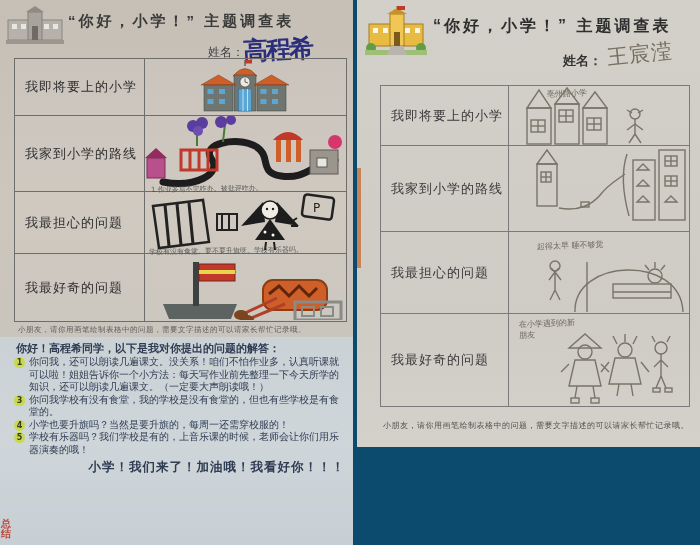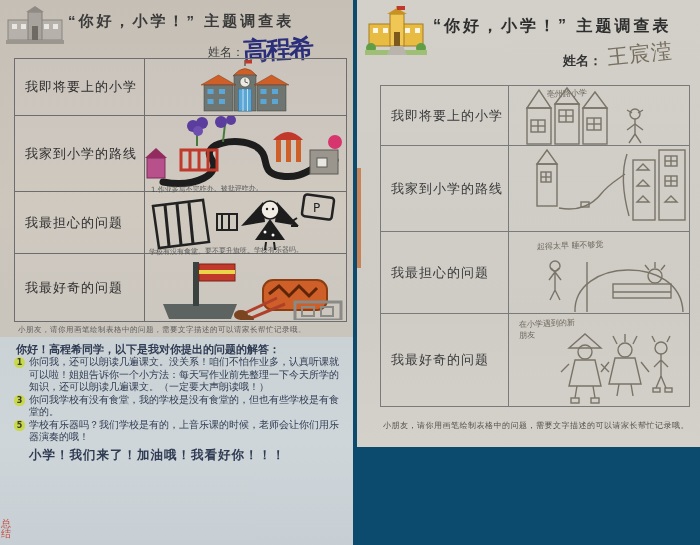--- a/index.html
+++ b/index.html
@@ -36,30 +36,30 @@
   .l-draw-cell { position:relative; flex:1; }
   .caption { position:absolute; font-size:7px; color:#4a4a4a; white-space:nowrap;
     font-family:"DejaVu Sans", sans-serif; transform:rotate(-1deg); opacity:.85; }
   .l-note { position:absolute; left:18px; top:325px; width:320px; font-size:7.5px;
     color:#5f5f5f; letter-spacing:.5px; font-family:"Liberation Serif", serif; }
 
   .l-reply { position:absolute; left:0; top:337px; width:353px; height:208px;
     background:linear-gradient(180deg,#cbd2d6 0%,#cfd6da 50%,#c8cfd4 100%);
     padding:6px 8px 4px 16px; color:#2e3b52; }
   .l-reply-greeting { font-size:11px; line-height:13px; font-weight:bold;
-    font-family:Liberation Serif, serif; }
+    font-family:Liberation Mono, monospace; }
   .l-reply-item { position:relative; font-size:10px; line-height:12.5px;
     padding-left:13px; font-family:"DejaVu Sans", sans-serif; }
   .num-badge { position:absolute; left:-2px; top:1px; width:11px; height:11px;
     border-radius:50%; background:#c8d94e; color:#3c3c24; font-size:8px;
     line-height:11px; text-align:center; font-weight:bold; }
   .l-reply-closing { margin-top:3px; font-size:12.5px; font-weight:bold;
-    letter-spacing:1px; padding-left:13px; font-family:"DejaVu Sans", sans-serif; }
+    letter-spacing:1px; padding-left:13px; font-family:"DejaVu Sans", sans-serif;text-align:right; }
   .l-stamp { position:absolute; left:1px; bottom:6px; width:13px; font-size:10px;
-    line-height:10px; color:#c03a2b; font-weight:normal; word-break:break-all;
+    line-height:10px; color:#c03a2b; font-weight:bold; word-break:break-all;
     opacity:.9; }
 
   
   .r-header-art { position:absolute; left:8px; top:6px; }
   .r-title { position:absolute; left:76px; top:16px; width:260px; font-size:16px;
     font-weight:bold; letter-spacing:3px; color:#2e2e2e;
     font-family:"Liberation Sans", sans-serif; }
   .r-name-label { position:absolute; left:206px; top:52px; font-size:13px;
     font-weight:bold; color:#333; font-family:"Liberation Serif", serif; }
   .r-name-value { position:absolute; left:250px; top:40px; font-size:21px;
@@ -235,20 +235,21 @@
       </div>
       <div class="l-reply-item">
         <span class="num-badge">2</span>
       </div>
       <div class="l-reply-item">
         <span class="num-badge">3</span>
         <span>你问我学校有没有食堂，我的学校是没有食堂的，但也有些学校是有食堂的。</span>
       </div>
       <div class="l-reply-item">
         <span class="num-badge">4</span>
+        <span>小学也要升旗吗？当然是要升旗的，每周一还需穿校服的！</span>
       </div>
       <div class="l-reply-item">
         <span class="num-badge">5</span>
         <span>学校有乐器吗？我们学校是有的，上音乐课的时候，老师会让你们用乐器演奏的哦！</span>
       </div>
       <div class="l-reply-closing">小学！我们来了！加油哦！我看好你！！！</div>
       <div class="l-stamp">总结</div>
     </div>
   </section>
 

